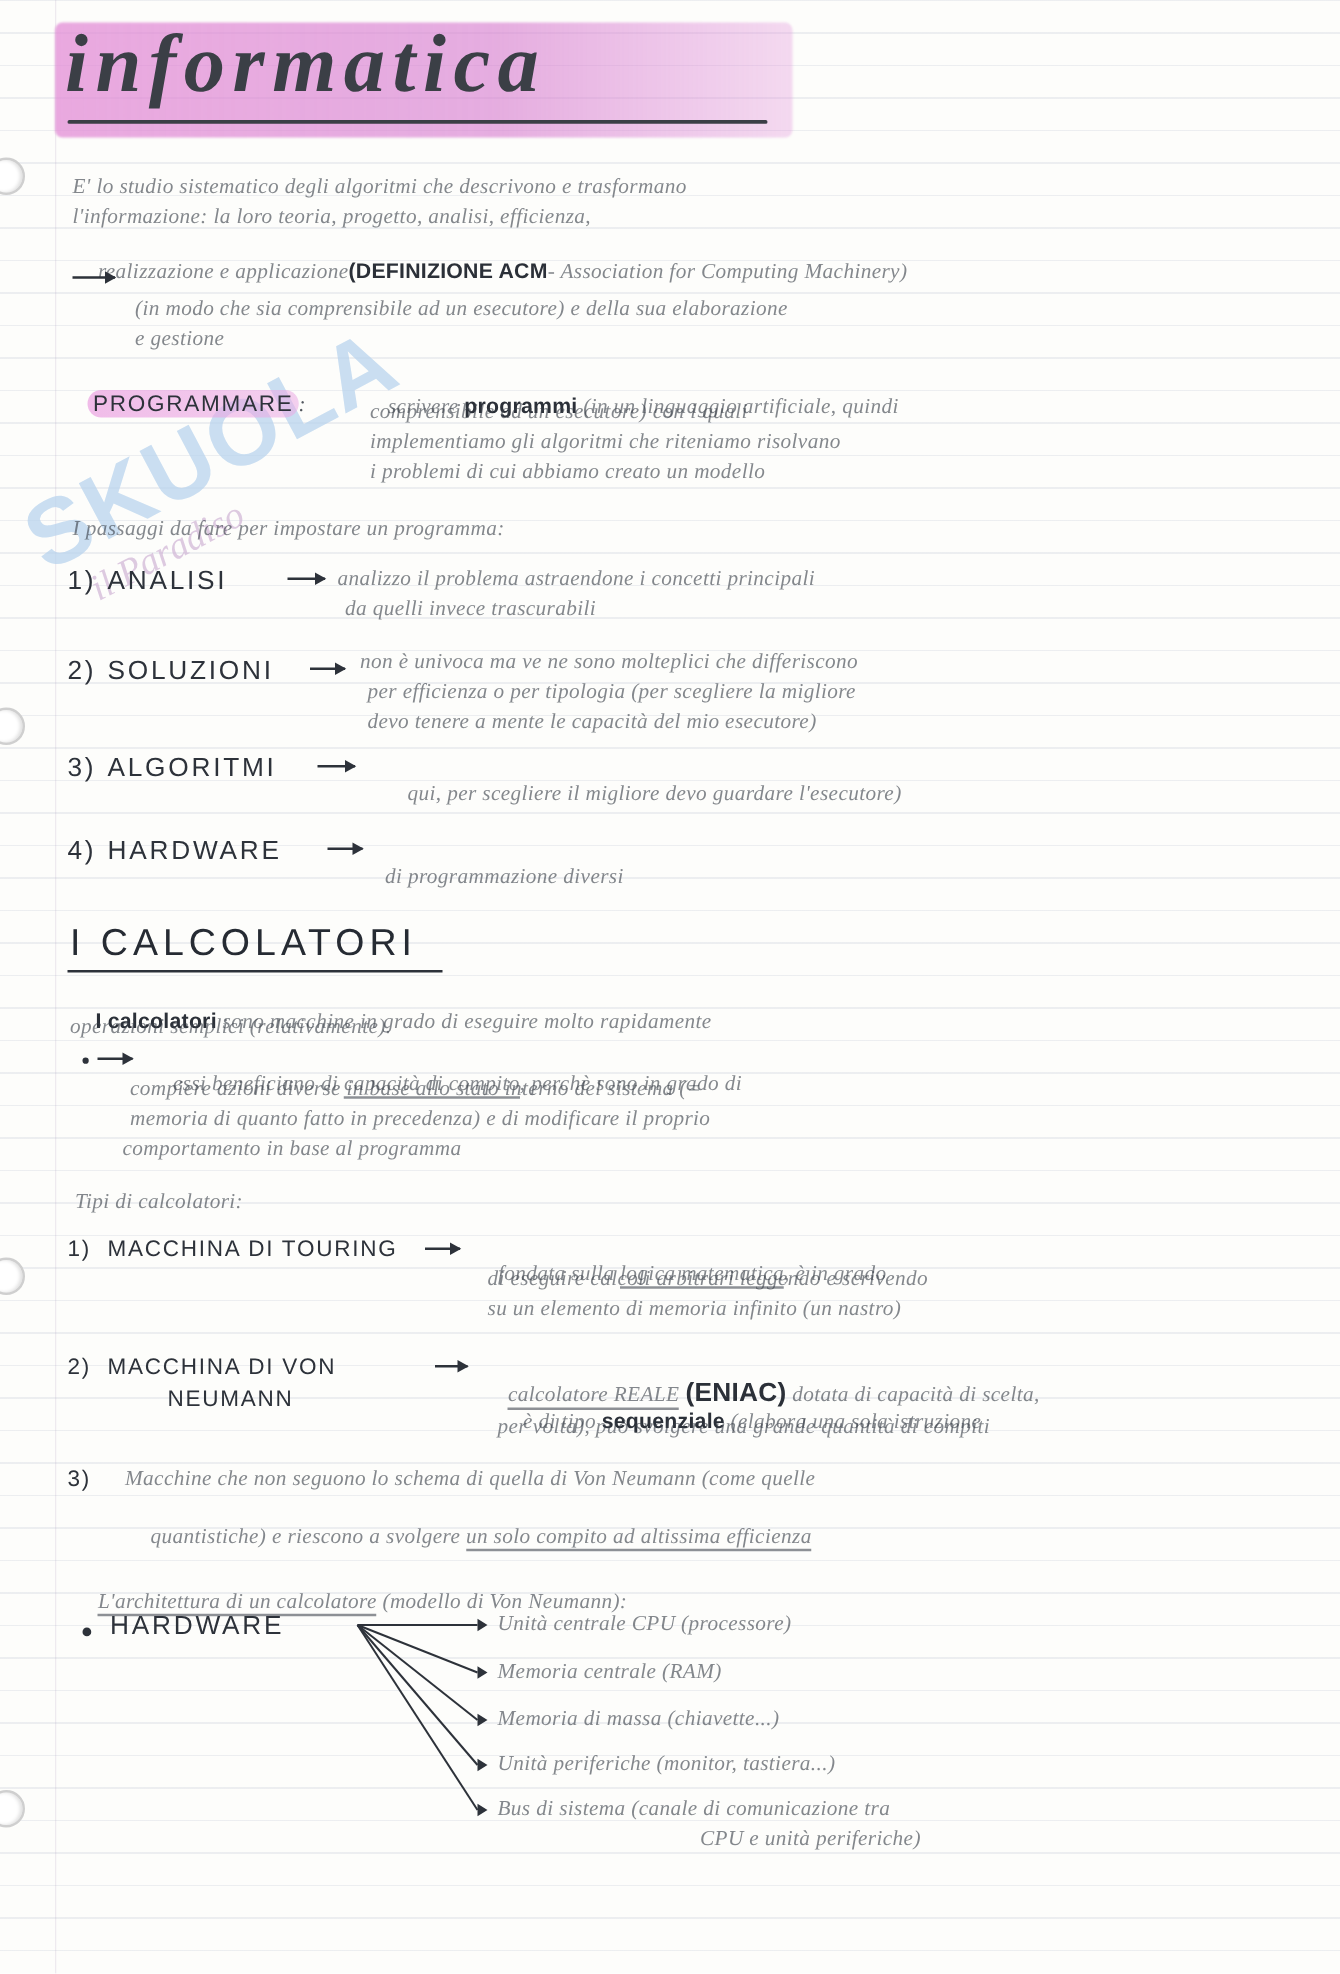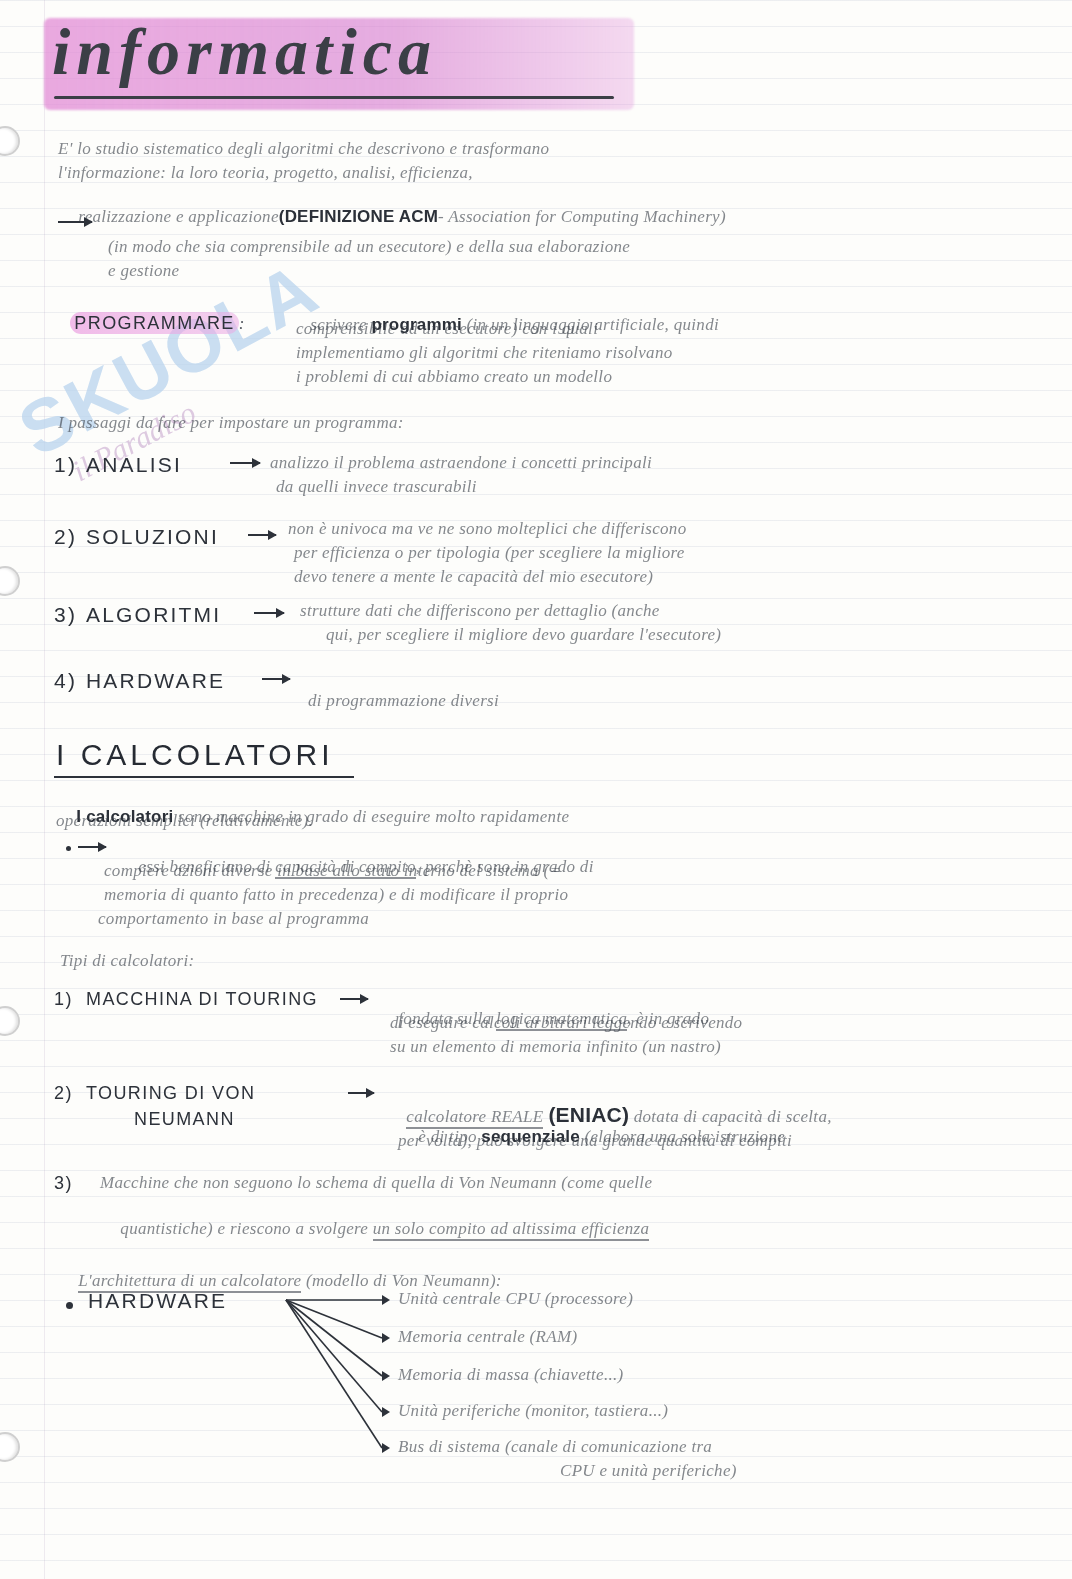--- a/index.html
+++ b/index.html
@@ -269,21 +269,20 @@
   <div class="hand caps" style="left:54px; top:524px;">2)</div>
   <div class="hand caps" style="left:86px; top:524px;">SOLUZIONI</div>
   <div class="arrow" style="left:248px; top:534px; width:28px;"></div>
   <div class="hand hw hw-body hw-faint" style="left:288px; top:518px;">non è univoca ma ve ne sono molteplici che differiscono</div>
   <div class="hand hw hw-body hw-faint" style="left:294px; top:542px;">per efficienza o per tipologia (per scegliere la migliore</div>
   <div class="hand hw hw-body hw-faint" style="left:294px; top:566px;">devo tenere a mente le capacità del mio esecutore)</div>
 
   <div class="hand caps" style="left:54px; top:602px;">3)</div>
   <div class="hand caps" style="left:86px; top:602px;">ALGORITMI</div>
   <div class="arrow" style="left:254px; top:612px; width:30px;"></div>
-  <div class="hand hw hw-body hw-faint" style="left:300px; top:600px;">strutture dati che differiscono per dettaglio (anche</div>
   <div class="hand hw hw-body hw-faint" style="left:326px; top:624px;">qui, per scegliere il migliore devo guardare l'esecutore)</div>
 
   <div class="hand caps" style="left:54px; top:668px;">4)</div>
   <div class="hand caps" style="left:86px; top:668px;">HARDWARE</div>
   <div class="arrow" style="left:262px; top:678px; width:28px;"></div>
   <div class="hand hw hw-body hw-faint" style="left:308px; top:690px;">di programmazione diversi</div>
 
   <div class="hand section-title" style="left:56px; top:736px;">I CALCOLATORI</div>
   <div class="section-underline" style="left:54px; top:776px; width:300px;"></div>
 
@@ -306,21 +305,21 @@
   <div class="hand caps-sm" style="left:54px; top:988px;">1)</div>
   <div class="hand caps-sm" style="left:86px; top:988px;">MACCHINA DI TOURING</div>
   <div class="arrow" style="left:340px; top:998px; width:28px;"></div>
   <div class="hand" style="left:378px; top:988px;">
     <span class="hw hw-body hw-faint">fondata sulla </span><span class="hw hw-body hw-faint ul">logica matematica</span><span class="hw hw-body hw-faint">, è in grado</span>
   </div>
   <div class="hand hw hw-body hw-faint" style="left:390px; top:1012px;">di eseguire calcoli arbitrari leggendo e scrivendo</div>
   <div class="hand hw hw-body hw-faint" style="left:390px; top:1036px;">su un elemento di memoria infinito (un nastro)</div>
 
   <div class="hand caps-sm" style="left:54px; top:1082px;">2)</div>
-  <div class="hand caps-sm" style="left:86px; top:1082px;">TOURING DI VON</div>
+  <div class="hand caps-sm" style="left:86px; top:1082px;">MACCHINA DI VON</div>
   <div class="hand caps-sm" style="left:134px; top:1108px;">NEUMANN</div>
   <div class="arrow" style="left:348px; top:1092px; width:26px;"></div>
   <div class="hand" style="left:386px; top:1082px;">
     <span class="hw hw-body hw-faint ul">calcolatore REALE</span><span class="bold-ink" style="font-size:17px;"> </span><span class="bold-ink" style="font-size:21px;">(ENIAC)</span><span class="hw hw-body hw-faint"> dotata di capacità di scelta,</span>
   </div>
   <div class="hand" style="left:398px; top:1106px;">
     <span class="hw hw-body hw-faint">è di tipo </span><span class="bold-ink" style="font-size:17px;">sequenziale</span><span class="hw hw-body hw-faint"> (elabora una sola istruzione</span>
   </div>
   <div class="hand hw hw-body hw-faint" style="left:398px; top:1130px;">per volta), può svolgere una grande quantità di compiti</div>
 

